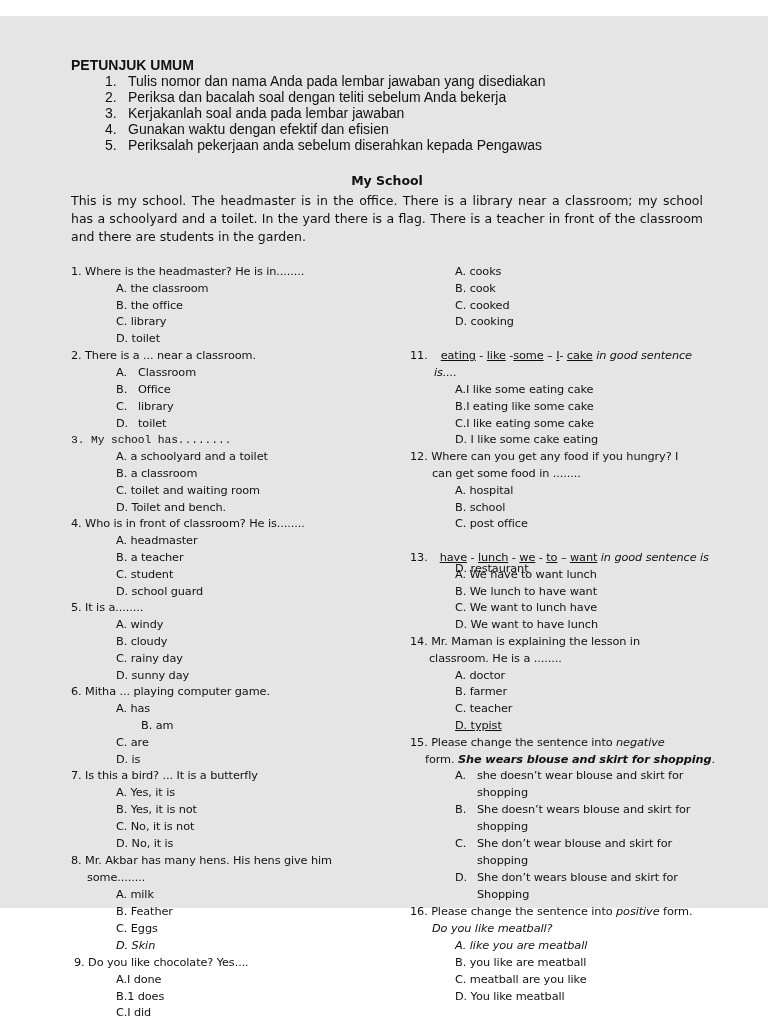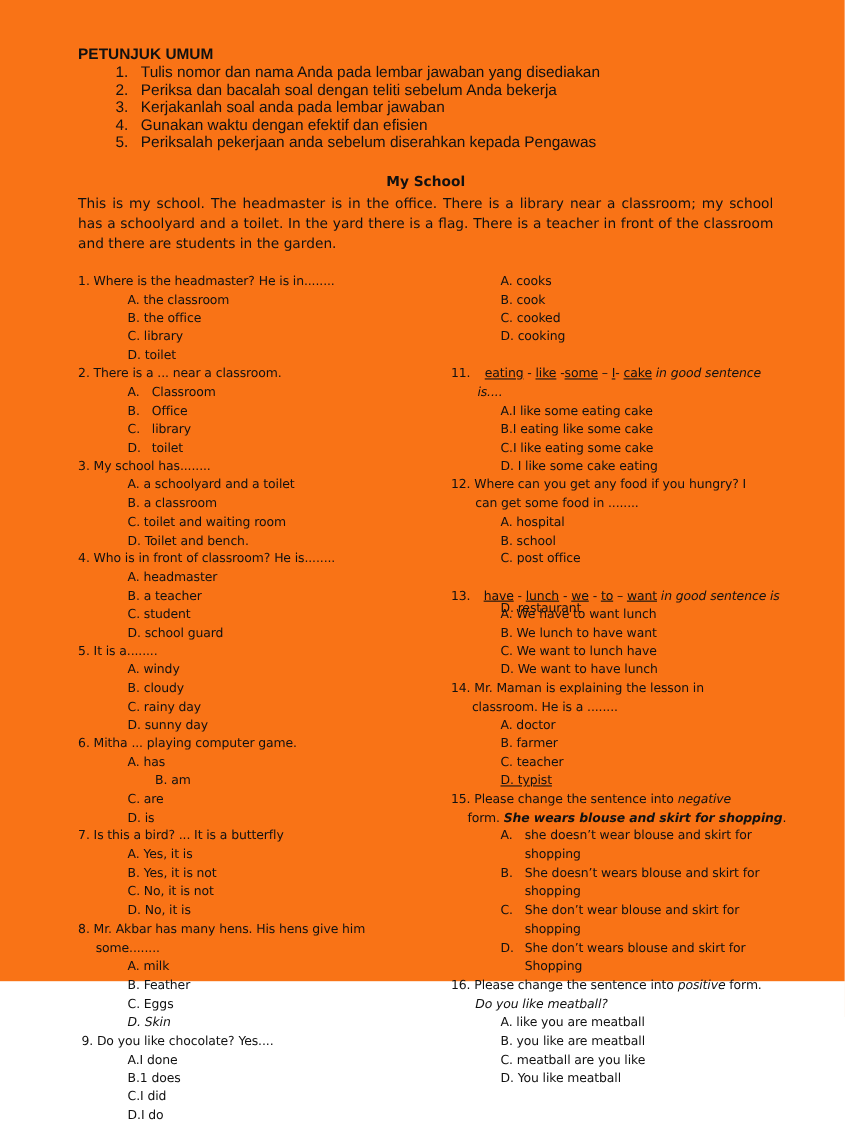--- a/index.html
+++ b/index.html
@@ -1,17 +1,17 @@
 <!DOCTYPE html>
 <html><head>
 <meta charset="utf-8">
 <style>
   html, body { margin: 0; padding: 0; background: #ffffff; }
   body { width: 768px; height: 1024px; position: relative; overflow: hidden; color: #111; }
-  .page { position: absolute; left: 0; top: 0; width: 768px; height: 892px; background: #f97316; }
+  .page { position: absolute; left: 0; top: 16px; width: 768px; height: 892px; background: #e5e5e5; }
   .sans { font-family: "Liberation Sans", "DejaVu Sans", sans-serif; }
   .cal { font-family: "DejaVu Sans", "Liberation Sans", sans-serif; }
   .ln { position: absolute; white-space: nowrap; line-height: 16px; }
   .hdr { left: 71px; top: 41px; font-size: 14px; font-weight: bold; }
   .instr { font-size: 14px; }
   .instr .num { position: absolute; left: 0; }
   .instr .txt { position: absolute; left: 23px; }
   .title { left: 0; width: 774px; text-align: center; top: 157px; font-size: 12.5px; font-weight: bold; }
   .para { position: absolute; left: 71px; top: 176px; width: 632px; font-size: 12.5px; line-height: 18px; text-align: justify; }
   .q { font-size: 11.3px; letter-spacing: -0.1px; }
@@ -64,21 +64,21 @@
   <div class="ln cal opt" style="left:116px; top:366px;">
     <span class="lbl">B.</span><span>Office</span>
   </div>
   <div class="ln cal opt" style="left:116px; top:383px;">
     <span class="lbl">C.</span><span>library</span>
   </div>
   <div class="ln cal opt" style="left:116px; top:400px;">
     <span class="lbl">D.</span><span>toilet</span>
   </div>
 
-  <div class="ln cal q" style="left:71px; top:416px;">3. My school has........</div>
+  <div class="ln cal q" style="left:71px; top:416px;font-family:Liberation Mono, monospace;">3. My school has........</div>
   <div class="ln cal opt" style="left:116px; top:433px;">A. a schoolyard and a toilet</div>
   <div class="ln cal opt" style="left:116px; top:450px;">B. a classroom</div>
   <div class="ln cal opt" style="left:116px; top:467px;">C. toilet and waiting room</div>
   <div class="ln cal opt" style="left:116px; top:484px;">D. Toilet and bench.</div>
 
   <div class="ln cal q" style="left:71px; top:500px;">4. Who is in front of classroom? He is........</div>
   <div class="ln cal opt" style="left:116px; top:517px;">A. headmaster</div>
   <div class="ln cal opt" style="left:116px; top:534px;">B. a teacher</div>
   <div class="ln cal opt" style="left:116px; top:551px;">C. student</div>
   <div class="ln cal opt" style="left:116px; top:568px;">D. school guard</div>
@@ -174,18 +174,18 @@
   <div class="ln cal opt" style="left:477px; top:837px;">shopping</div>
   <div class="ln cal opt" style="left:455px; top:854px;">
     <span class="lbl">D.</span><span>She don’t wears blouse and skirt for</span>
   </div>
   <div class="ln cal opt" style="left:477px; top:871px;">Shopping</div>
 
   <div class="ln cal q" style="left:410px; top:888px;">
     <span>16. Please change the sentence into </span><span class="i">positive</span><span> form.</span>
   </div>
   <div class="ln cal q i" style="left:432px; top:905px;">Do you like meatball?</div>
-  <div class="ln cal opt" style="left:455px; top:922px;">A. like you are meatball</div>
+  <div class="ln cal opt" style="left:455px; top:922px;font-style:italic;">A. like you are meatball</div>
   <div class="ln cal opt" style="left:455px; top:939px;">B. you like are meatball</div>
   <div class="ln cal opt" style="left:455px; top:956px;">C. meatball are you like</div>
   <div class="ln cal opt" style="left:455px; top:973px;">D. You like meatball</div>
 
 </div>
 
 </body></html>

